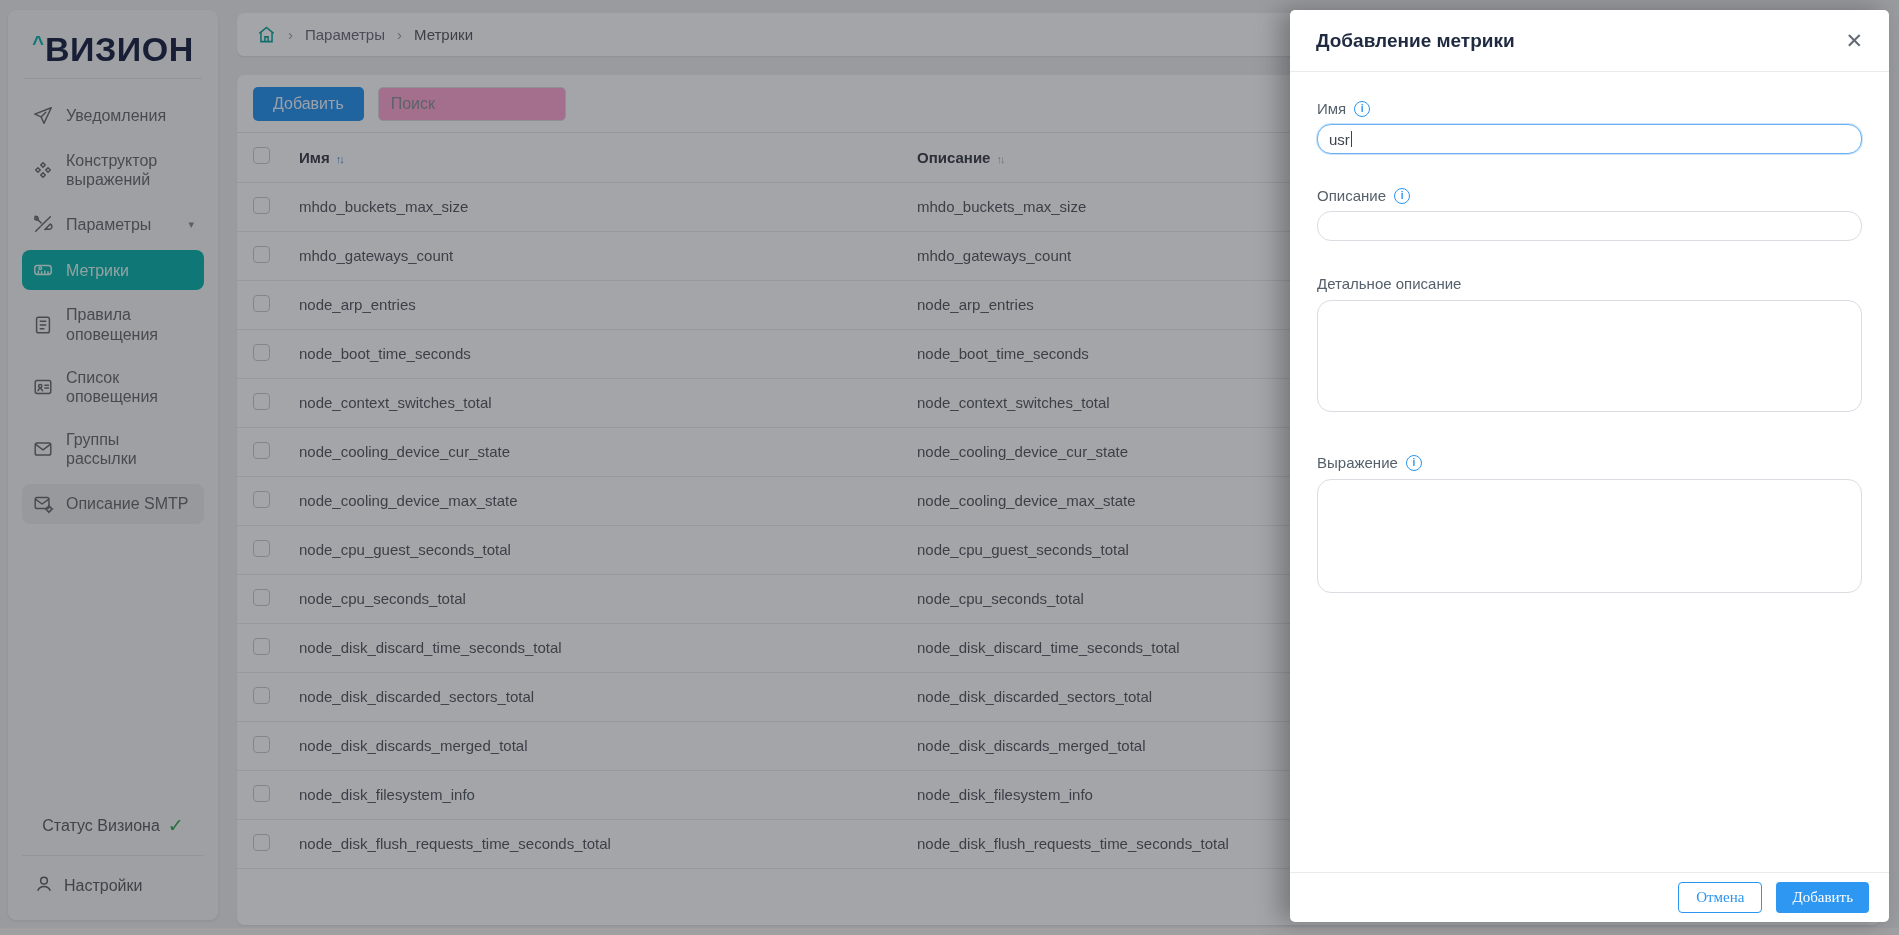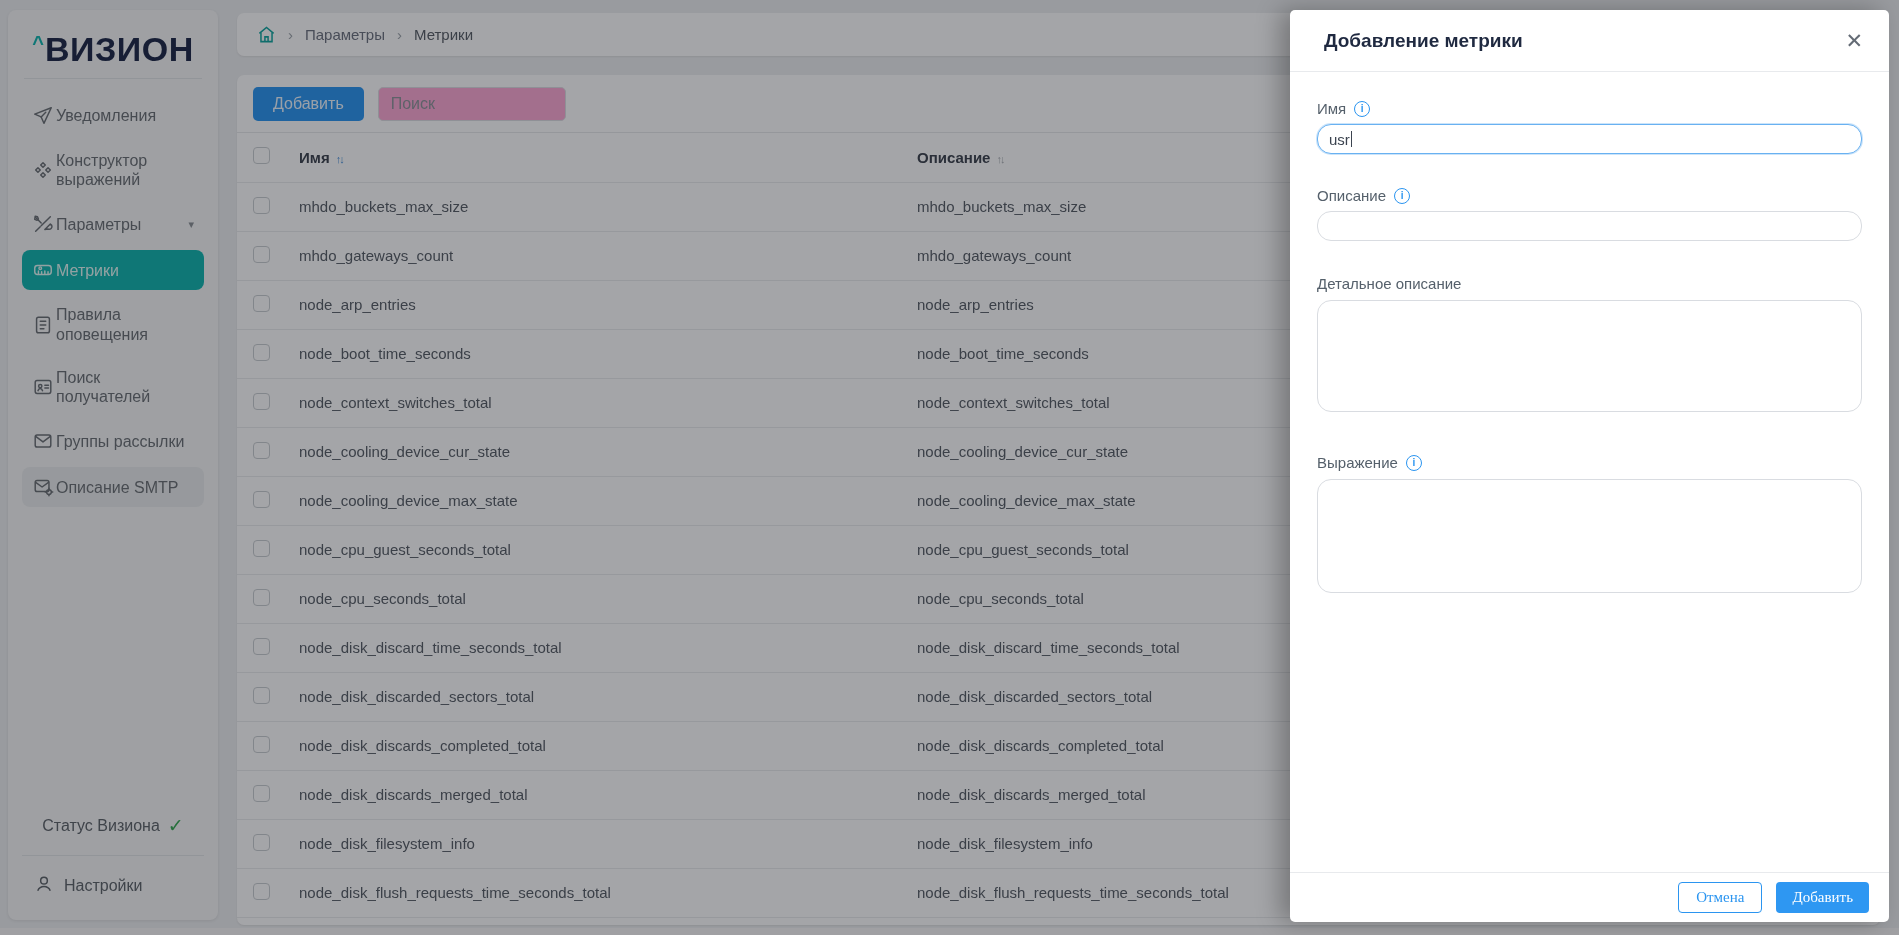--- a/index.html
+++ b/index.html
@@ -9,21 +9,21 @@
 
   
   .sidebar { position:absolute; left:8px; top:10px; width:210px; height:910px;
              background:#f2f4f6; border-radius:8px; box-shadow:0 1px 3px rgba(0,0,0,.08);
              display:flex; flex-direction:column; padding:18px 14px 0 14px; }
   .logo { display:flex; align-items:flex-start; justify-content:center; gap:1px; padding:8px 0 16px 0; }
   .logo-caret { color:#12b5b0; font-weight:bold; font-size:20px; line-height:14px; }
   .logo-text { color:#1e2a4a; font-weight:bold; font-size:34px; letter-spacing:.5px; line-height:26px; }
   .side-divider { height:1px; background:#dfe3e6; margin:0 2px 14px 2px; }
   .nav { display:flex; flex-direction:column; }
-  .nav-item { display:flex; align-items:center; gap:2px; padding:9px 10px; margin:3px 0;
+  .nav-item { display:flex; align-items:center; gap:12px; padding:9px 10px; margin:3px 0;
               border-radius:8px; color:#6a7076; font-size:16px; line-height:1.2; cursor:pointer; }
   .nav-item .ni-icon { flex:0 0 22px; height:22px; display:flex; align-items:center; justify-content:center; color:#6a7076; }
   .nav-item.active { background:#12b5b0; color:#dff6f4; }
   .nav-item.active .ni-icon { color:#dff6f4; }
   .nav-item.hovered { background:#e7eaec; }
   .nav-caret { margin-left:auto; font-size:11px; color:#8a9096; }
   .side-spacer { flex:1; }
   .status-row { display:flex; align-items:center; justify-content:center; gap:8px;
                 color:#5d646b; font-size:16px; padding:10px 0 18px 0; }
   .check { color:#36a854; font-size:19px; font-weight:bold; }
@@ -68,21 +68,21 @@
 
   
   .overlay { position:absolute; inset:0; background:rgba(10,12,16,.36); z-index:5; }
 
   
   .drawer { position:absolute; left:1290px; top:10px; width:599px; height:912px; background:#ffffff;
             border-radius:5px; z-index:10; box-shadow:-10px 0 24px rgba(0,0,0,.28);
             display:flex; flex-direction:column; }
   .drawer-header { height:62px; flex:0 0 62px; border-bottom:1px solid #e8eaed;
                    display:flex; align-items:center; justify-content:space-between; padding:0 26px; }
-  .drawer-title { font-size:19px; font-weight:bold; color:#1f2940;margin-left:8px; }
+  .drawer-title { font-size:19px; font-weight:bold; color:#1f2940; }
   .drawer-close { color:#646b75; font-size:21px; line-height:1; cursor:pointer; background:none; border:none; font-family:inherit; }
   .drawer-body { flex:1; padding:28px 27px 0 27px; overflow:hidden; }
   .f-label { display:flex; align-items:center; gap:8px; font-size:15px; color:#55606b; }
   .info-i { width:16px; height:16px; border:1.4px solid #2b95f0; border-radius:50%; color:#2b95f0;
             font-size:10px; display:inline-flex; align-items:center; justify-content:center;
             font-style:normal; font-weight:bold; cursor:pointer; }
   .f-input, .f-area { width:100%; border:1px solid #d9dce1; border-radius:14px; background:#fff;
                       font-family:inherit; font-size:15px; color:#3c4450; }
   .f-input { height:30px; margin-top:7px; padding:0 11px; display:flex; align-items:center; }
   .f-input.focused { border:1px solid #69b1f1; box-shadow:0 0 0 1px rgba(105,177,241,.35); }
@@ -162,21 +162,21 @@
         </div>
         <div class="nav-item">
           <span class="ni-icon">
             <svg width="22" height="22" viewBox="0 0 24 24" fill="none" stroke="currentColor" stroke-width="1.6" stroke-linejoin="round" stroke-linecap="round">
               <rect x="3.5" y="5" width="17" height="14" rx="2"></rect>
               <circle cx="9" cy="11" r="1.8"></circle>
               <path d="M6.5 16c.5-1.6 1.5-2.3 2.5-2.3S11 14.4 11.5 16"></path>
               <path d="M14 10h4M14 13h4"></path>
             </svg>
           </span>
-          <span>Поиск получателей</span>
+          <span>Список оповещения</span>
         </div>
         <div class="nav-item">
           <span class="ni-icon">
             <svg width="22" height="22" viewBox="0 0 24 24" fill="none" stroke="currentColor" stroke-width="1.6" stroke-linejoin="round" stroke-linecap="round">
               <rect x="3.5" y="5.5" width="17" height="13" rx="2"></rect>
               <path d="M4 7l8 6 8-6"></path>
             </svg>
           </span>
           <span>Группы рассылки</span>
         </div>
@@ -296,25 +296,20 @@
               <td>node_disk_discard_time_seconds_total</td>
               <td>node_disk_discard_time_seconds_total</td>
             </tr>
             <tr>
               <td class="cb-cell"><span class="checkbox"></span></td>
               <td>node_disk_discarded_sectors_total</td>
               <td>node_disk_discarded_sectors_total</td>
             </tr>
             <tr>
               <td class="cb-cell"><span class="checkbox"></span></td>
-              <td>node_disk_discards_completed_total</td>
-              <td>node_disk_discards_completed_total</td>
-            </tr>
-            <tr>
-              <td class="cb-cell"><span class="checkbox"></span></td>
               <td>node_disk_discards_merged_total</td>
               <td>node_disk_discards_merged_total</td>
             </tr>
             <tr>
               <td class="cb-cell"><span class="checkbox"></span></td>
               <td>node_disk_filesystem_info</td>
               <td>node_disk_filesystem_info</td>
             </tr>
             <tr>
               <td class="cb-cell"><span class="checkbox"></span></td>

